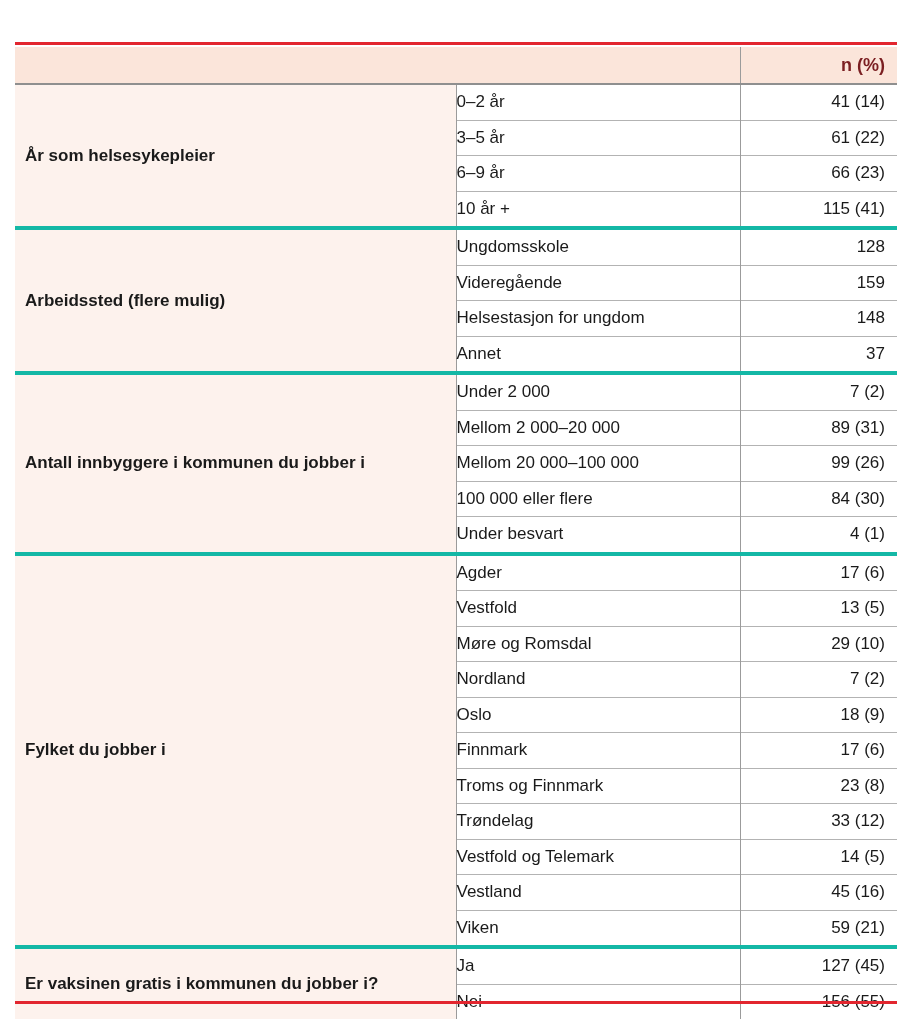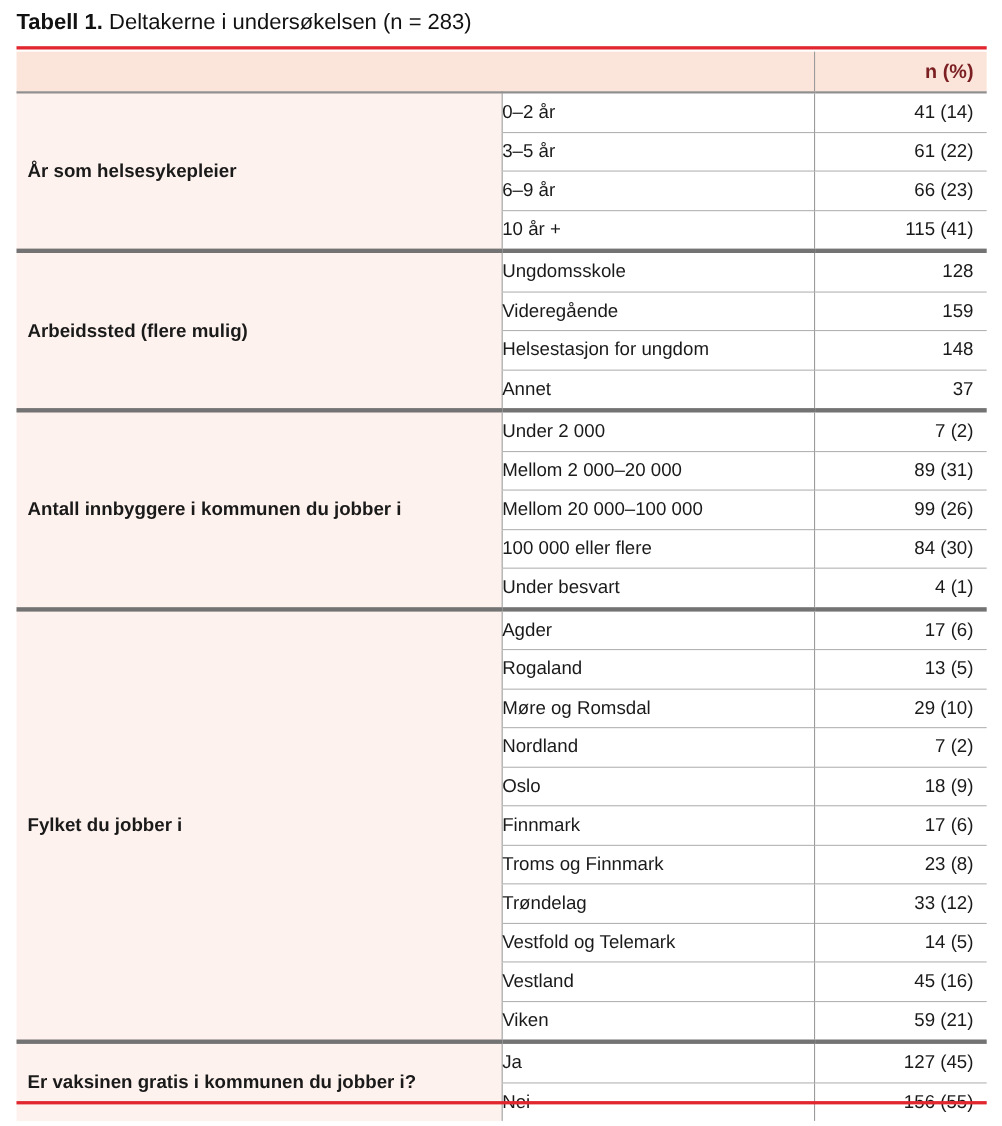--- a/index.html
+++ b/index.html
@@ -80,29 +80,26 @@
     vertical-align: middle;
   }
   td.val {
     background: #ffffff;
     border-left: 1px solid #9b9b9b;
     text-align: right;
     padding-right: 12px;
     vertical-align: middle;
   }
   tbody tr:not(.row-first) td { border-top: 1px solid #b3b3b3; }
-  tbody tr.group-start td { border-top: 4px solid #737373; }
+  tbody tr.group-start td { border-top: 4px solid #14b8a6; }
 </style>
 </head>
 <body>
 
 <div class="page">
-  <div class="title">
-    <span class="bold">Tabell 1.</span><span class="rest">Deltakerne i undersøkelsen (n = 283)</span>
-  </div>
 
   <div class="red-rule top"></div>
 
   <div class="tablewrap">
     <table>
       <colgroup>
         <col class="c1">
           <col class="c2">
           <col class="c3">
       </colgroup>
@@ -167,21 +164,21 @@
           <tr>
             <td class="lbl">Under besvart</td>
             <td class="val">4 (1)</td>
           </tr>
           <tr class="row-first group-start">
             <td class="cat" rowspan="11">Fylket du jobber i</td>
             <td class="lbl">Agder</td>
             <td class="val">17 (6)</td>
           </tr>
           <tr>
-            <td class="lbl">Rogaland</td>
+            <td class="lbl">Vestfold</td>
             <td class="val">13 (5)</td>
           </tr>
           <tr>
             <td class="lbl">Møre og Romsdal</td>
             <td class="val">29 (10)</td>
           </tr>
           <tr>
             <td class="lbl">Nordland</td>
             <td class="val">7 (2)</td>
           </tr>

